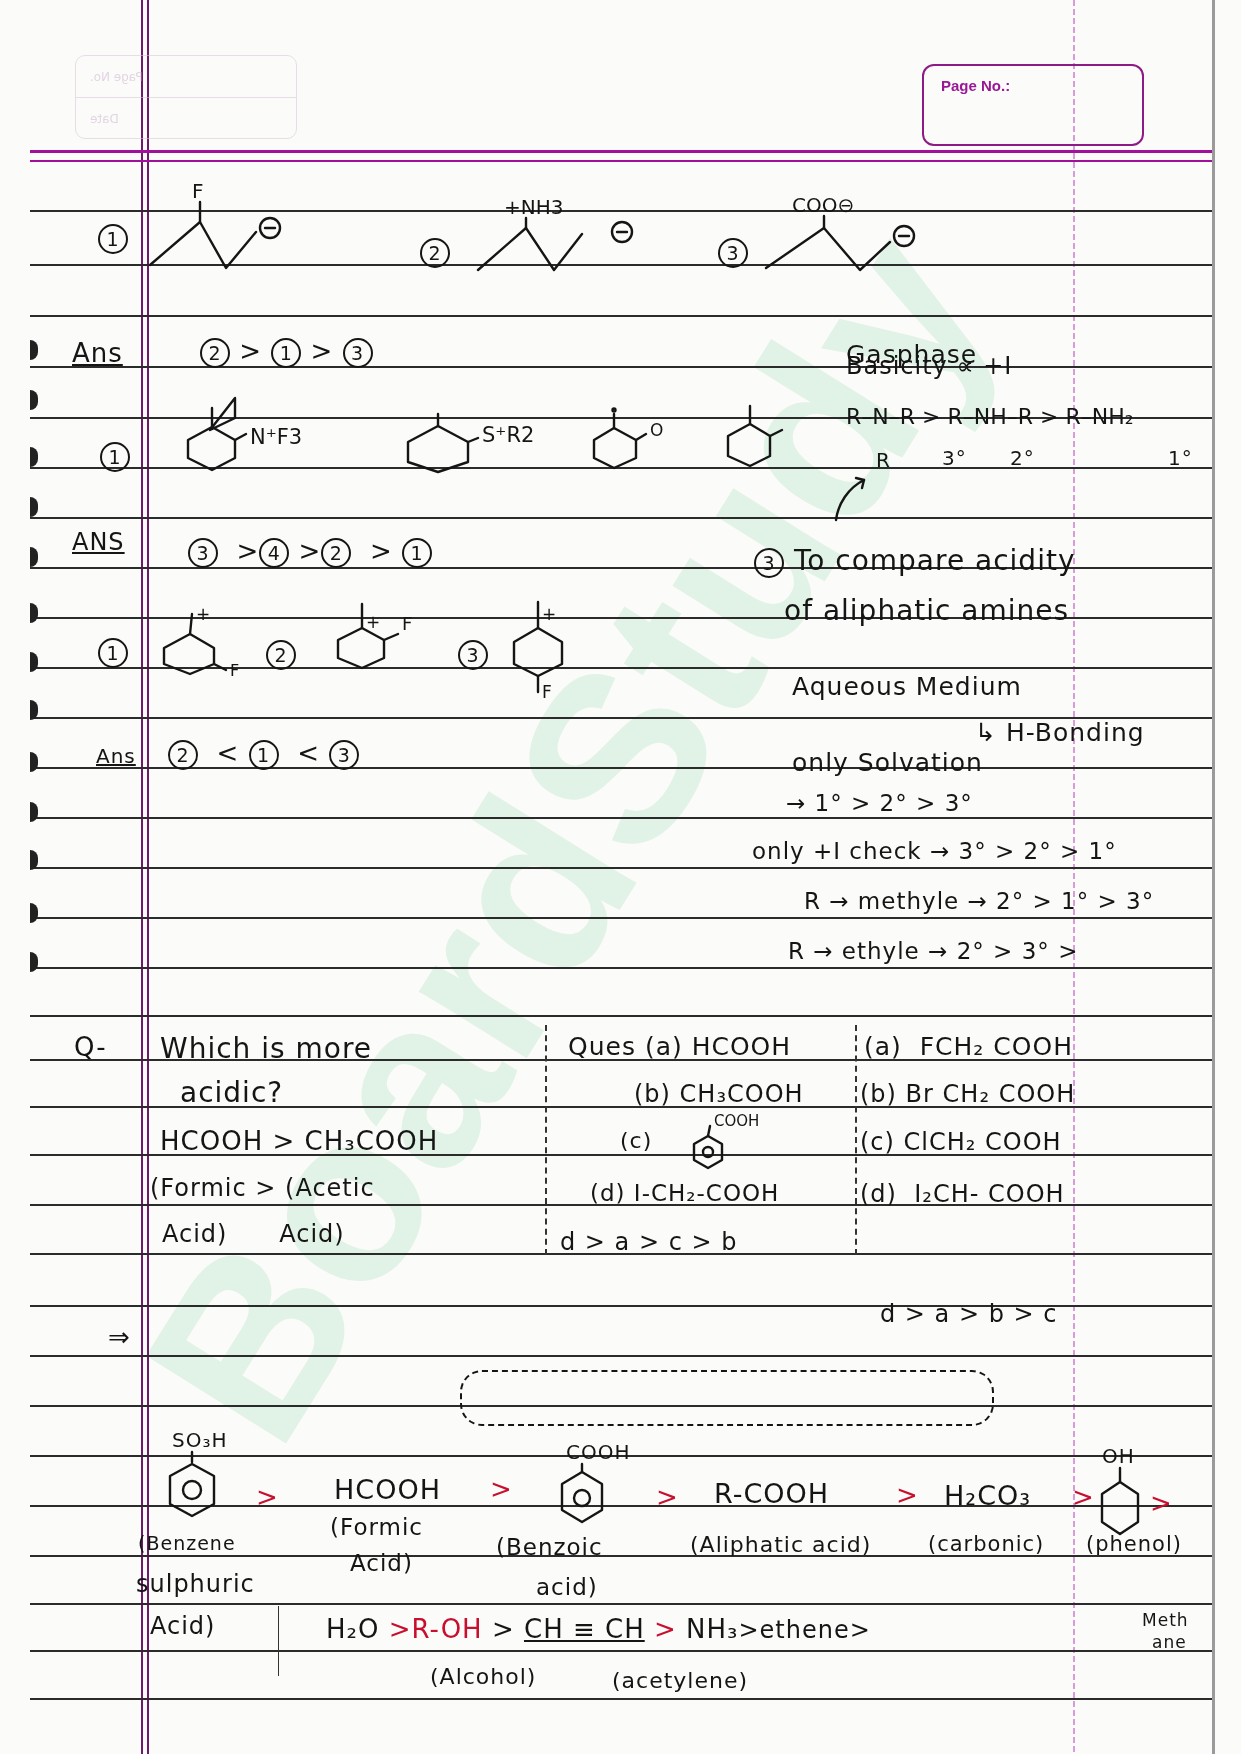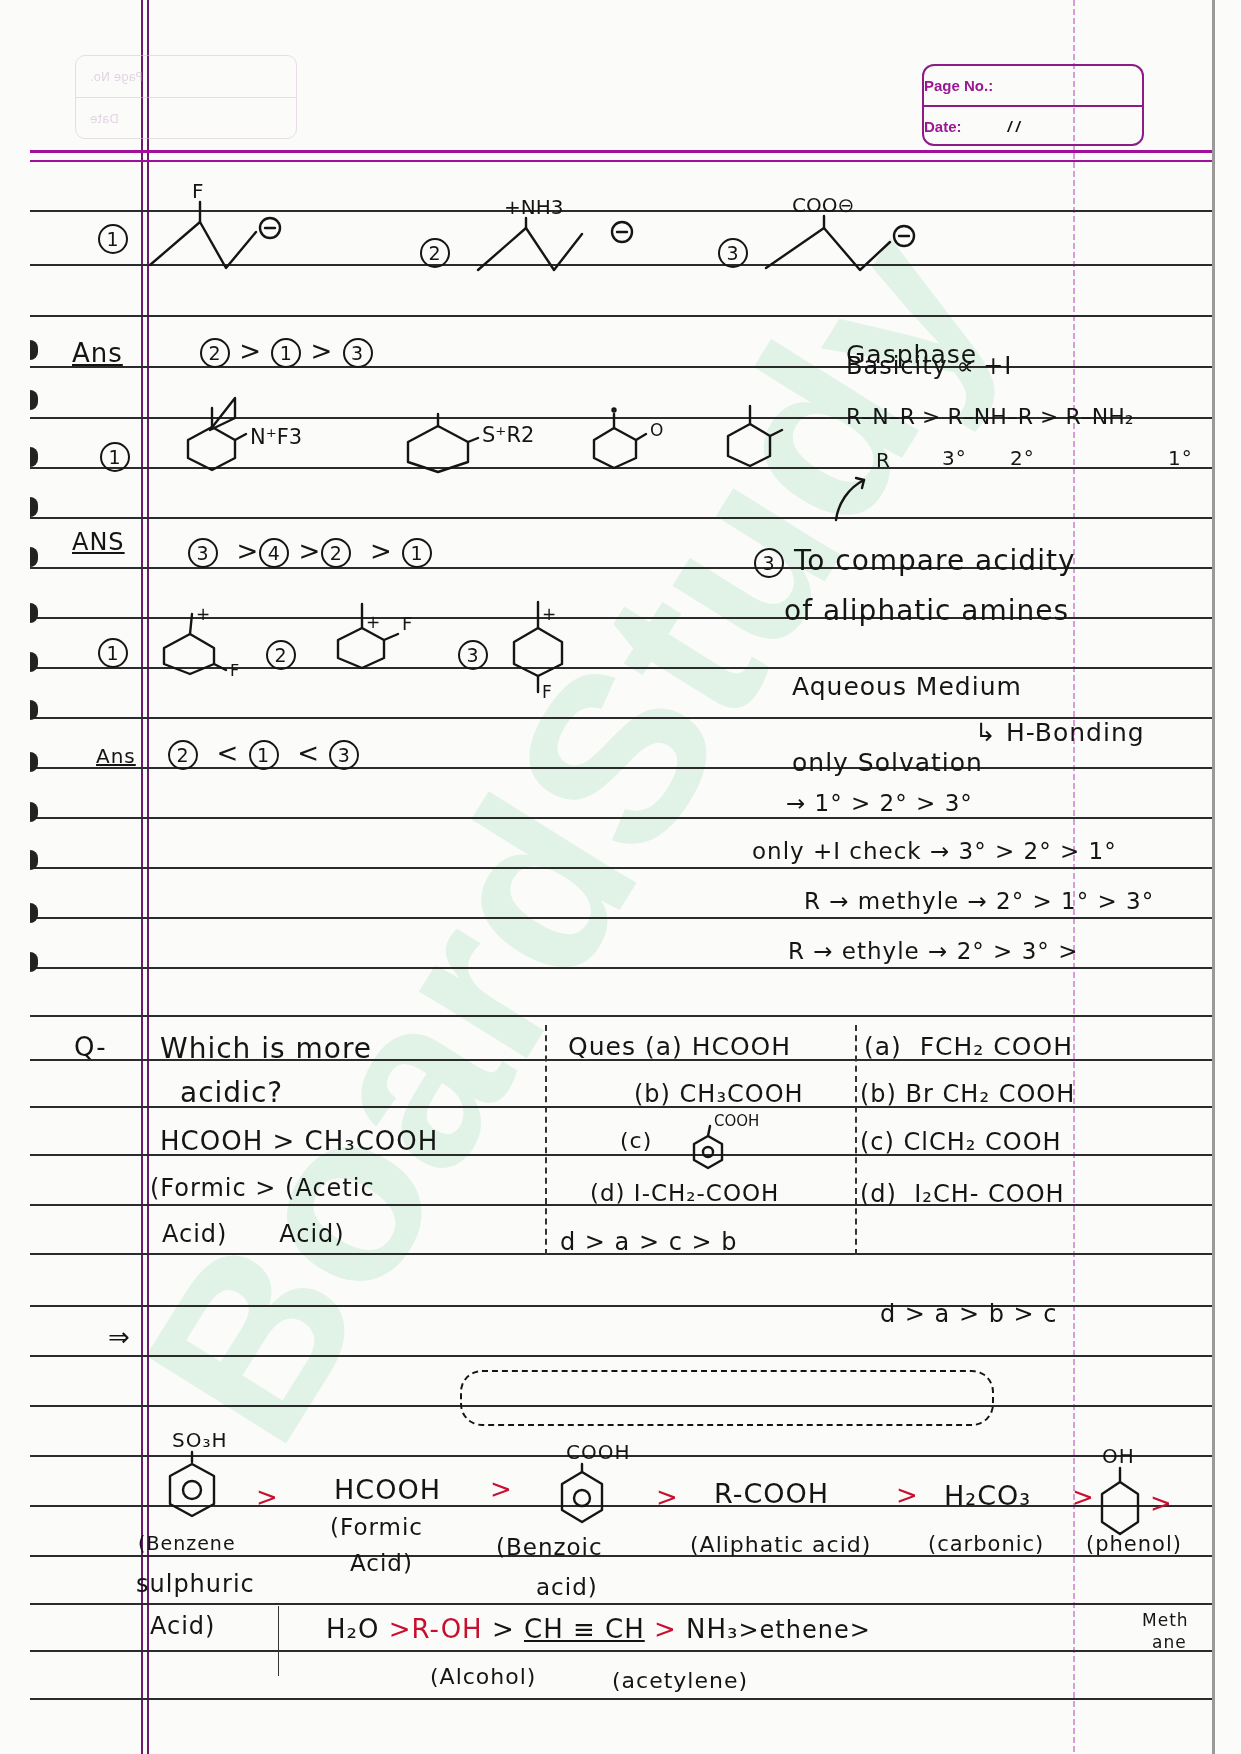--- a/index.html
+++ b/index.html
@@ -7,21 +7,21 @@
        font-family:"DejaVu Sans",sans-serif;color:#1a1a1a;}
   .page{position:absolute;left:0;top:0;width:1241px;height:1754px;}
   .edge-right{position:absolute;left:1212px;top:0;width:3px;height:1754px;background:#9a9a9a;}
   .rule{position:absolute;left:30px;width:1182px;height:2px;background:#2b2b2b;}
   .margin-v{position:absolute;top:0;height:1754px;width:2px;background:#6d1a6d;}
   .right-pink{position:absolute;left:1073px;top:0;height:1754px;width:2px;
        background:repeating-linear-gradient(#d58ad5 0 6px,transparent 6px 9px);opacity:.85;}
   .top-band{position:absolute;left:30px;width:1182px;height:3px;background:#a0109a;}
   .hole{position:absolute;left:30px;width:8px;height:20px;border-radius:0 10px 10px 0;background:#222;}
   .box{position:absolute;border:2.5px solid #8d1a86;border-radius:12px;color:#9a1894;}
-  .box .row{height:50%;display:flex;align-items:center;padding-left:0;
+  .box .row{height:50%;display:flex;align-items:center;padding-left:17px;
             font-family:"Liberation Sans",sans-serif;font-weight:bold;font-size:15px;}
   .box .row+.row{border-top:2.5px solid #8d1a86;}
   .ghost-box{position:absolute;left:75px;top:55px;width:220px;height:82px;border:1.5px solid #d9c4d9;
              border-radius:10px;opacity:.55;color:#cfb7cf;font-size:12px;}
   .ghost-box div{height:50%;display:flex;align-items:center;justify-content:flex-end;padding-right:14px;transform:scaleX(-1);}
   .ghost-box div+div{border-top:1.5px solid #d9c4d9;}
   .hw{position:absolute;font-family:"DejaVu Sans",sans-serif;font-size:26px;letter-spacing:1px;white-space:nowrap;color:#151515;}
   .hw.sm{font-size:20px;}
   .hw.xs{font-size:17px;}
   .red{color:#c8102e;}
@@ -99,24 +99,20 @@
 
   <div class="ghost-box">
     <div>Page No.</div>
     <div>Date</div>
   </div>
 
   <div class="box" style="left:922px;top:64px;width:218px;height:78px">
     <div class="row">
         <span>Page No.:</span>
       </div>
-    <div class="row">
-        <span>Date:</span>
-        <span style="margin-left:46px;color:#111;font-style:italic">/        /</span>
-      </div>
   </div>
 
   <div class="hw" style="left:98px;top:222px"><span class="circ">1</span></div>
   <svg class="chem" style="left:148px;top:182px" width="140" height="90">
     <text x="44" y="16" font-size="20">F</text>
     <path d="M2 83 L52 40 L78 86 L108 50"></path>
       <path d="M52 40 L52 20"></path>
     <circle cx="122" cy="46" r="10"></circle>
       <path d="M117 46 H127"></path>
   </svg>

